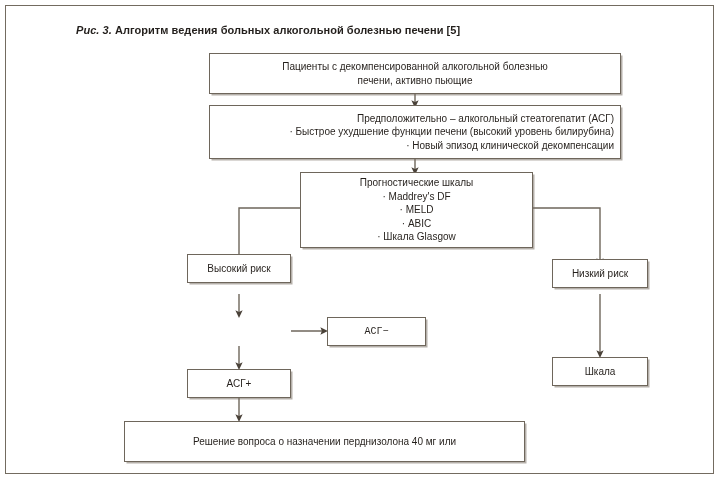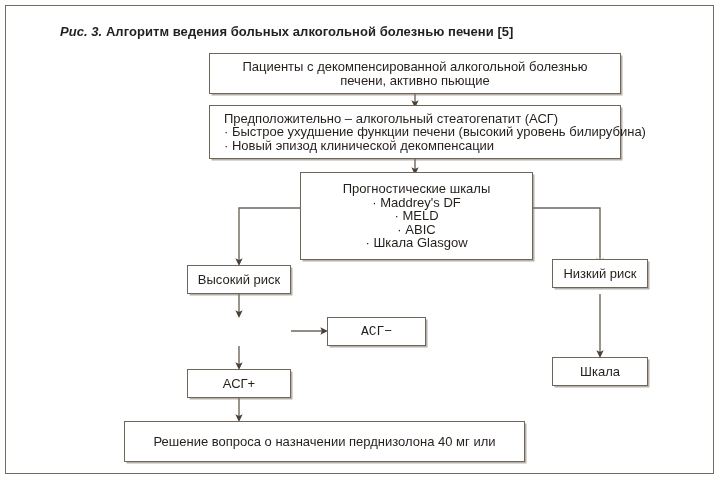--- a/index.html
+++ b/index.html
@@ -23,23 +23,23 @@
     left: 5px;
     top: 5px;
     width: 709px;
     height: 469px;
     border: 1px solid #736b60;
     box-sizing: border-box;
     background: #ffffff;
   }
   .figure-title {
     position: absolute;
-    left: 60px;
+    left: 76px;
     top: 24px;
-    font-size: 13px;
+    font-size: 11px;
     font-weight: bold;
     color: #231f1c;
     letter-spacing: 0.05px;
     white-space: nowrap;
   }
   .figure-title .fig-num {
     font-style: italic;
     font-weight: bold;
   }
   
@@ -50,49 +50,49 @@
     width: 720px;
     height: 480px;
   }
   
   .node {
     position: absolute;
     box-sizing: border-box;
     background: #ffffff;
     border: 1px solid #6e665b;
     box-shadow: 2px 2px 0 -0.5px rgba(120,112,100,0.55);
-    font-size: 13px;
+    font-size: 10px;
     line-height: 13.5px;
     color: #241f1b;
     display: flex;
     flex-direction: column;
     justify-content: center;
     align-items: center;
     text-align: center;
     padding: 3px 6px;
   }
   .node .line { display: block; white-space: nowrap; }
   .node.left-align {
-    align-items: flex-start;
+    align-items: flex-end;
     text-align: left;
     padding-left: 14px;
   }
   .node .bullet-line { white-space: nowrap; }
   .node .bullet-line::before {
     content: "\00B7\00A0";
   }
   .node.center-bullets .bullet-line::before {
     content: "\00B7\00A0";
   }
 
   
   #node-patients      { left: 209px; top: 53px;  width: 412px; height: 41px; }
   #node-presumed      { left: 209px; top: 105px; width: 412px; height: 54px; }
-  #node-scales        { left: 300px; top: 172px; width: 233px; height: 88px; }
-  #node-high-risk     { left: 187px; top: 265px; width: 104px; height: 29px; }
+  #node-scales        { left: 300px; top: 172px; width: 233px; height: 76px; }
+  #node-high-risk     { left: 187px; top: 254px; width: 104px; height: 29px; }
   #node-low-risk      { left: 552px; top: 259px; width: 96px;  height: 29px; text-align: right; }
   #node-biopsy        { left: 187px; top: 317px; width: 104px; height: 29px; }
   #node-ash-negative  { left: 327px; top: 317px; width: 99px;  height: 29px; font-family: Liberation Mono, monospace; }
   #node-ash-positive  { left: 187px; top: 369px; width: 104px; height: 29px; }
   #node-diet          { left: 552px; top: 357px; width: 96px;  height: 29px; }
   #node-decision      { left: 124px; top: 421px; width: 401px; height: 41px; text-align: center; }
 </style>
 </head>
 <body>
 

